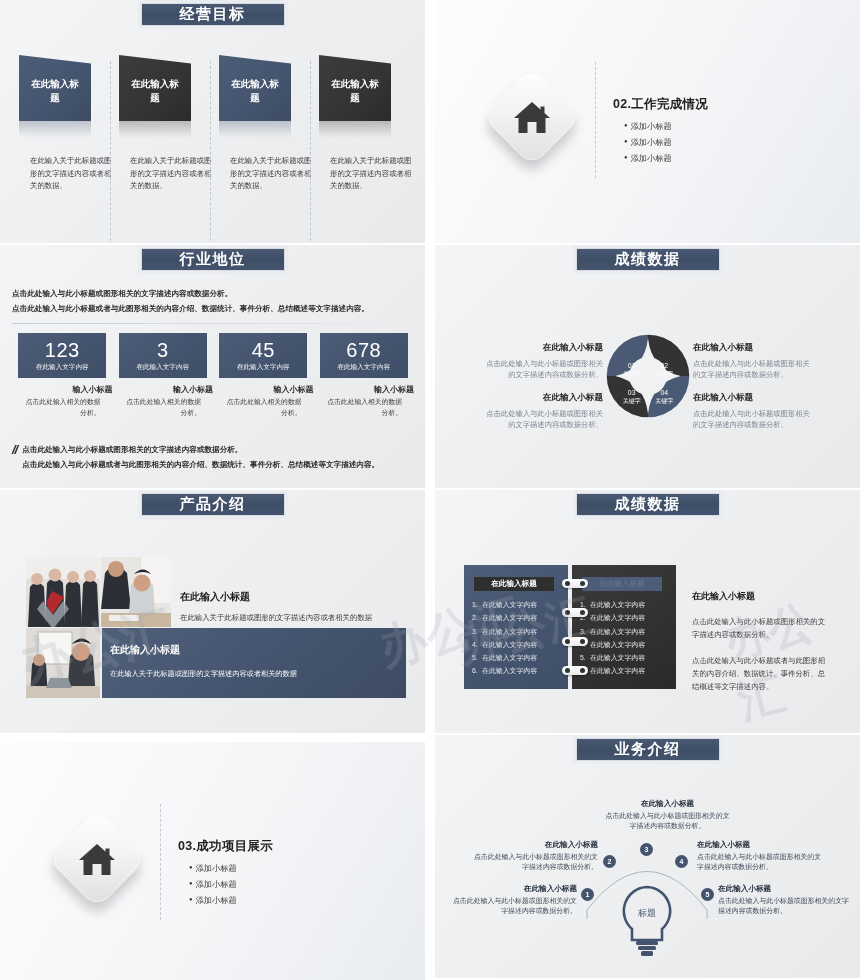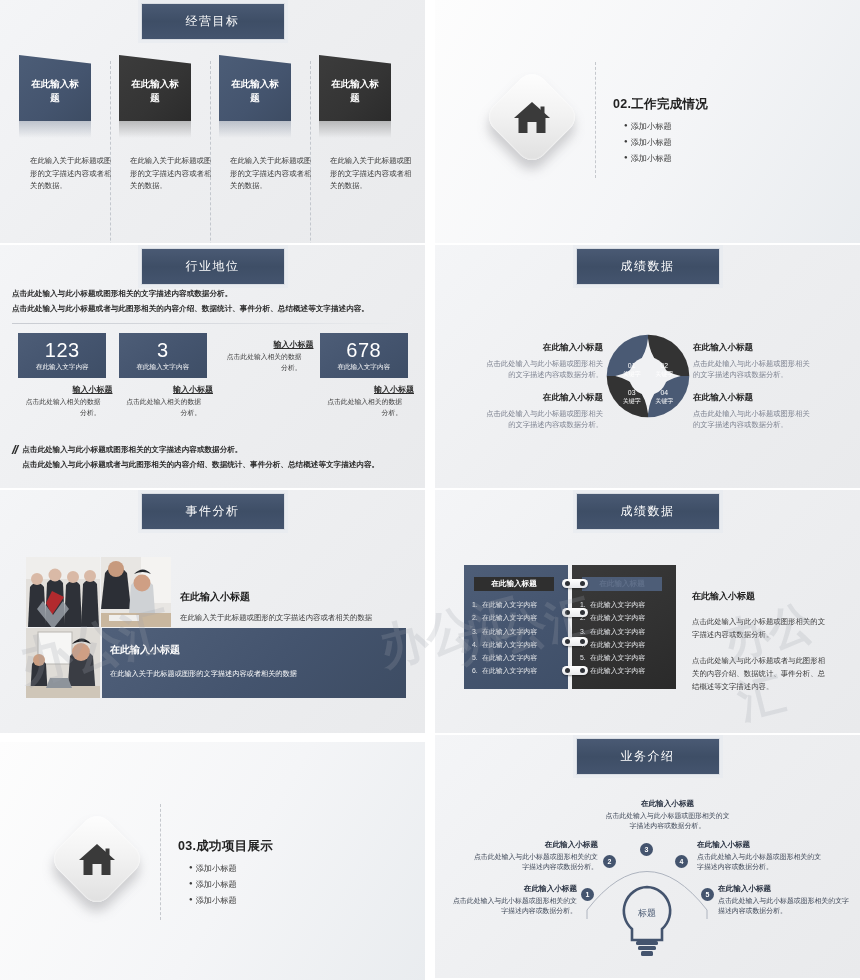--- a/index.html
+++ b/index.html
@@ -15,24 +15,24 @@
     position: absolute;
     width: 425px; height: 243px;
     background: linear-gradient(135deg,#f4f5f7 0%,#eeeff1 45%,#e9eaec 100%);
     overflow: hidden;
   }
   .slide.white { background: linear-gradient(120deg,#fdfdfd 0%,#f4f5f7 55%,#e9ecef 100%); }
 
   
   .banner {
     position: absolute; top: 3px; left: 50%; transform: translateX(-50%);
-    width: 144px; height: 37px;
+    width: 144px; height: 23px;
     background: linear-gradient(180deg,#4a5a74 0%,#3e4e66 50%,#44546e 100%);
     border: 1px solid #d9dde3;
-    color: #fff; font-size: 12px; font-weight: normal;
+    color: #fff; font-size: 15px; font-weight: bold;
     display: flex; align-items: center; justify-content: center;
     letter-spacing: 1.5px;
     box-shadow: 0 0 0 3px rgba(230,233,238,.55);
   }
 
   
   .trap-row { position: absolute; top: 55px; left: 14px; width: 400px; display: flex; }
   .trap-col { width: 100px; position: relative; }
   .trap-col + .trap-col::before {
     content:""; position:absolute; left:-4px; top:6px; bottom:-88px;
@@ -86,21 +86,21 @@
              background: linear-gradient(90deg,#c9ccd2,#dfe1e5 70%,#eceef0); }
   .stat-row { position:absolute; left:12px; top:88px; width:402px; display:flex; }
   .stat-col { width:100.5px; text-align:right; }
   .stat-box {
     width:88px; height:45px; margin:0 auto;
     background: linear-gradient(145deg,#4d5d77 0%,#44546e 55%,#3e4e66 100%);
     color:#fff; display:flex; flex-direction:column; align-items:center; justify-content:center;
   }
   .stat-num { font-size:20px; font-weight:300; line-height:1; letter-spacing:.5px; }
   .stat-sub { font-size:6.6px; margin-top:3px; }
-  .stat-h { font-size:8px; font-weight:bold; color:#2e2e2e; margin-top:6px;text-decoration:underline; }
+  .stat-h { font-size:8px; font-weight:bold; color:#2e2e2e; margin-top:6px; }
   .stat-p { font-size:6.8px; color:#3a3a3a; line-height:1.6; margin-top:2px; padding:0 12px; }
   .quote-block { position:absolute; left:12px; top:198px; width:402px; display:flex; }
   .quote-mark { font-size:13px; font-weight:bold; color:#2b2b2b; font-style:italic;
                 line-height:1; margin-right:5px; letter-spacing:-1px; }
   .quote-block p { font-size:7.6px; font-weight:bold; color:#2f2f2f; line-height:1.95; }
   .quote-block p.indent { text-indent:0; }
 
   
   .donut-wrap { position:absolute; left:50%; top:88px; transform:translateX(-50%); }
   .biz-txt { position:absolute; font-size:7.3px; line-height:1.6; color:#7d8290; width:124px; }
@@ -238,20 +238,24 @@
       </div>
       <div class="stat-col">
         <div class="stat-box">
           <div class="stat-num">3</div>
           <div class="stat-sub">在此输入文字内容</div>
         </div>
         <div class="stat-h">输入小标题</div>
         <div class="stat-p">点击此处输入相关的数据分析。</div>
       </div>
       <div class="stat-col">
+        <div class="stat-box">
+          <div class="stat-num">45</div>
+          <div class="stat-sub">在此输入文字内容</div>
+        </div>
         <div class="stat-h">输入小标题</div>
         <div class="stat-p">点击此处输入相关的数据分析。</div>
       </div>
       <div class="stat-col">
         <div class="stat-box">
           <div class="stat-num">678</div>
           <div class="stat-sub">在此输入文字内容</div>
         </div>
         <div class="stat-h">输入小标题</div>
         <div class="stat-p">点击此处输入相关的数据分析。</div>
@@ -301,21 +305,21 @@
       <b>在此输入小标题</b>
       <span>点击此处输入与此小标题或图形相关的文字描述内容或数据分析。</span>
     </div>
     <div class="biz-txt biz-br">
       <b>在此输入小标题</b>
       <span>点击此处输入与此小标题或图形相关的文字描述内容或数据分析。</span>
     </div>
   </div>
 
   <div class="slide" style="left:0;top:490px;">
-    <div class="banner">事件分析</div>
+    <div class="banner">产品介绍</div>
   </div>
 
   <div class="photo ph1">
     <svg width="74" height="70" viewBox="0 0 74 70">
       <rect width="74" height="70" fill="#e3e0dc"></rect>
       <rect y="0" width="74" height="22" fill="#efeeec"></rect>
       <g fill="#2e3138">
         <path d="M4 30 q7-9 14 0 l2 40 h-18z"></path>
           <path d="M21 26 q8-10 16 0 l2 44 h-20z"></path>
         <path d="M40 28 q7-9 14 0 l2 42 h-18z"></path>

